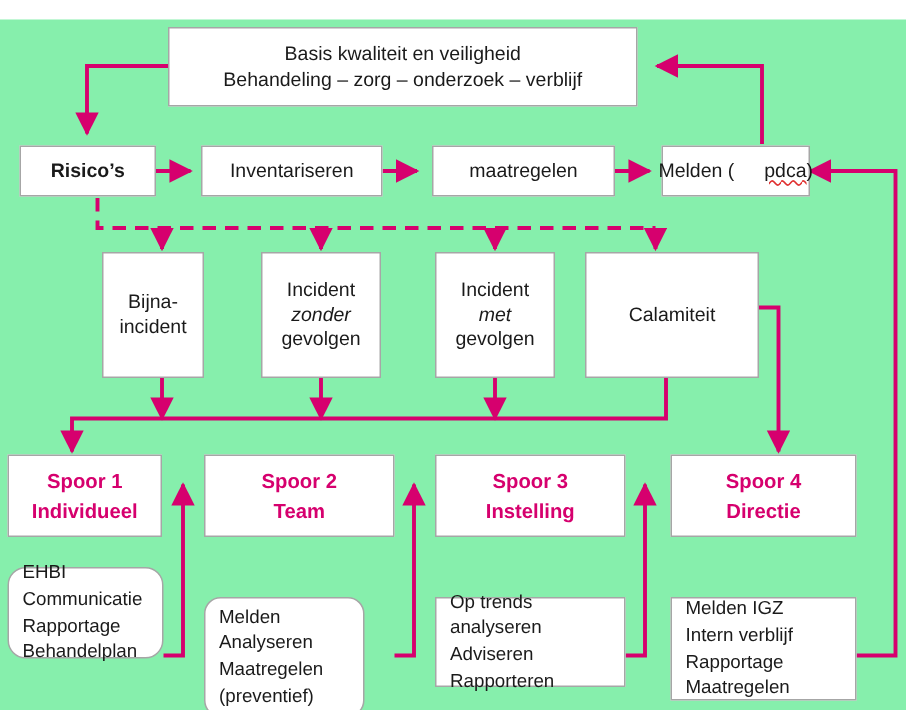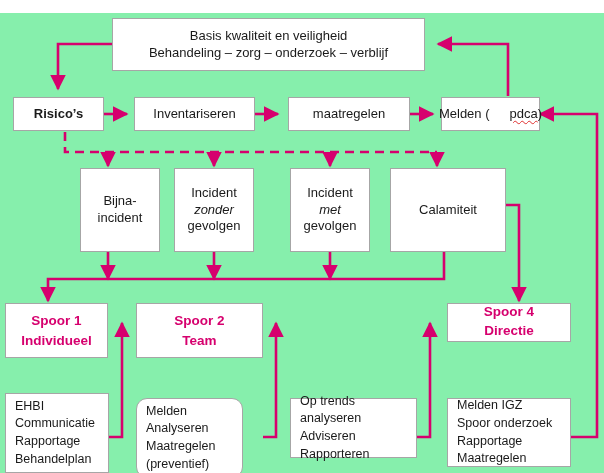--- a/index.html
+++ b/index.html
@@ -129,21 +129,21 @@
   </div>
 
   <div class="box" style="left:288px; top:84px; width:122px; height:34px;">
     <span class="ln">maatregelen</span>
   </div>
 
   <div class="box" style="left:441px; top:84px; width:99px; height:34px;">
     <span class="ln"><span>Melden (</span><span class="squiggle">pdca</span><span>)</span></span>
   </div>
 
-  <div class="box" style="left:80px; top:155px; width:80px; height:84px;">
+  <div class="box" style="left:68px; top:155px; width:68px; height:84px;">
     <span class="ln">Bijna-</span>
     <span class="ln">incident</span>
   </div>
 
   <div class="box" style="left:174px; top:155px; width:80px; height:84px;">
     <span class="ln">Incident</span>
     <span class="ln ital">zonder</span>
     <span class="ln">gevolgen</span>
   </div>
 
@@ -160,27 +160,31 @@
   <div class="box spoor" style="left:5px; top:290px; width:103px; height:55px;align-items:center;">
     <span class="ln">Spoor 1</span>
     <span class="ln">Individueel</span>
   </div>
 
   <div class="box spoor" style="left:136px; top:290px; width:127px; height:55px;">
     <span class="ln">Spoor 2</span>
     <span class="ln">Team</span>
   </div>
 
-
-  <div class="box spoor" style="left:447px; top:290px; width:124px; height:39px;justify-content:flex-end;">
+  <div class="box spoor" style="left:290px; top:290px; width:127px; height:55px;">
+    <span class="ln">Spoor 3</span>
+    <span class="ln">Instelling</span>
+  </div>
+
+  <div class="box spoor" style="left:447px; top:290px; width:124px; height:55px;">
     <span class="ln">Spoor 4</span>
     <span class="ln">Directie</span>
   </div>
 
-  <div class="box listbox" style="left:5px; top:380px; width:104px; height:80px;">
+  <div class="box listbox" style="left:5px; top:365px; width:104px; height:61px;border-radius:12px;">
     <span class="ln">EHBI</span>
     <span class="ln">Communicatie</span>
     <span class="ln">Rapportage</span>
     <span class="ln">Behandelplan</span>
   </div>
 
   <div class="box listbox" style="left:136px; top:385px; width:107px; height:80px;border-radius:11px;">
     <span class="ln">Melden</span>
     <span class="ln">Analyseren</span>
     <span class="ln">Maatregelen</span>
@@ -189,18 +193,18 @@
 
   <div class="box listbox" style="left:290px; top:385px; width:127px; height:60px;">
     <span class="ln">Op trends</span>
     <span class="ln">analyseren</span>
     <span class="ln">Adviseren</span>
     <span class="ln">Rapporteren</span>
   </div>
 
   <div class="box listbox" style="left:447px; top:385px; width:124px; height:69px;">
     <span class="ln">Melden IGZ</span>
-    <span class="ln">Spoor onderzoek</span>
+    <span class="ln">Intern verblijf</span>
     <span class="ln">Rapportage</span>
     <span class="ln">Maatregelen</span>
   </div>
 
 </div>
 
 </body></html>

